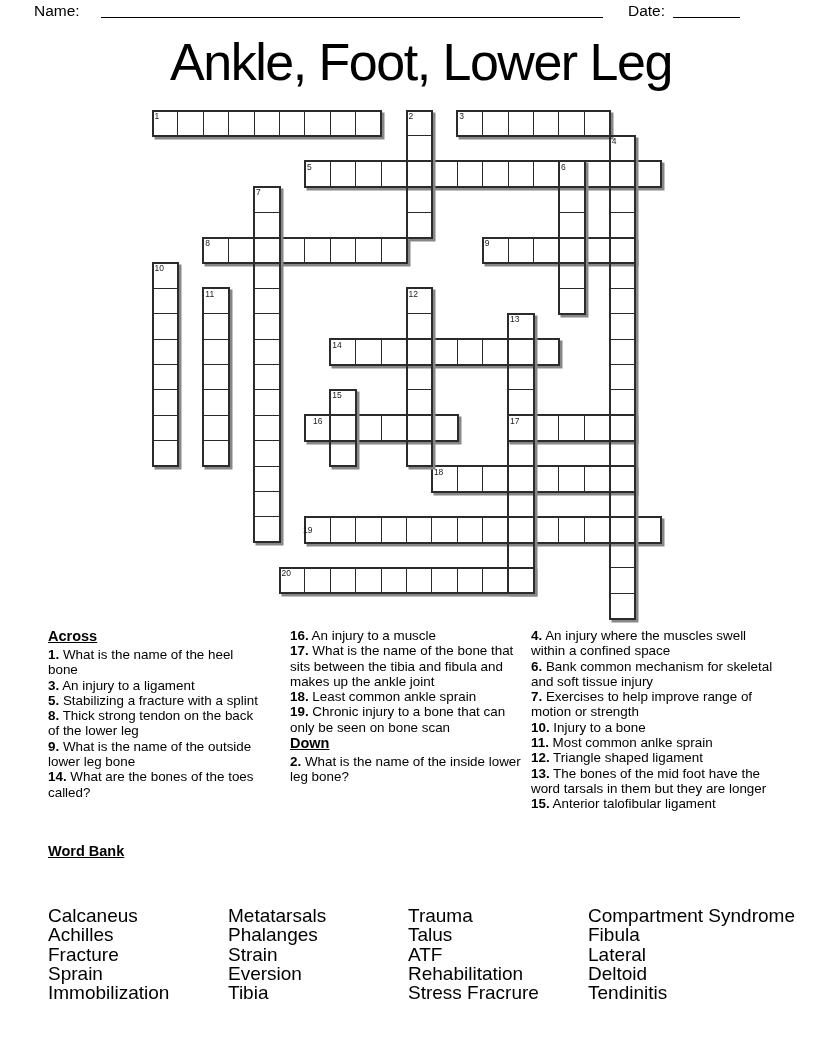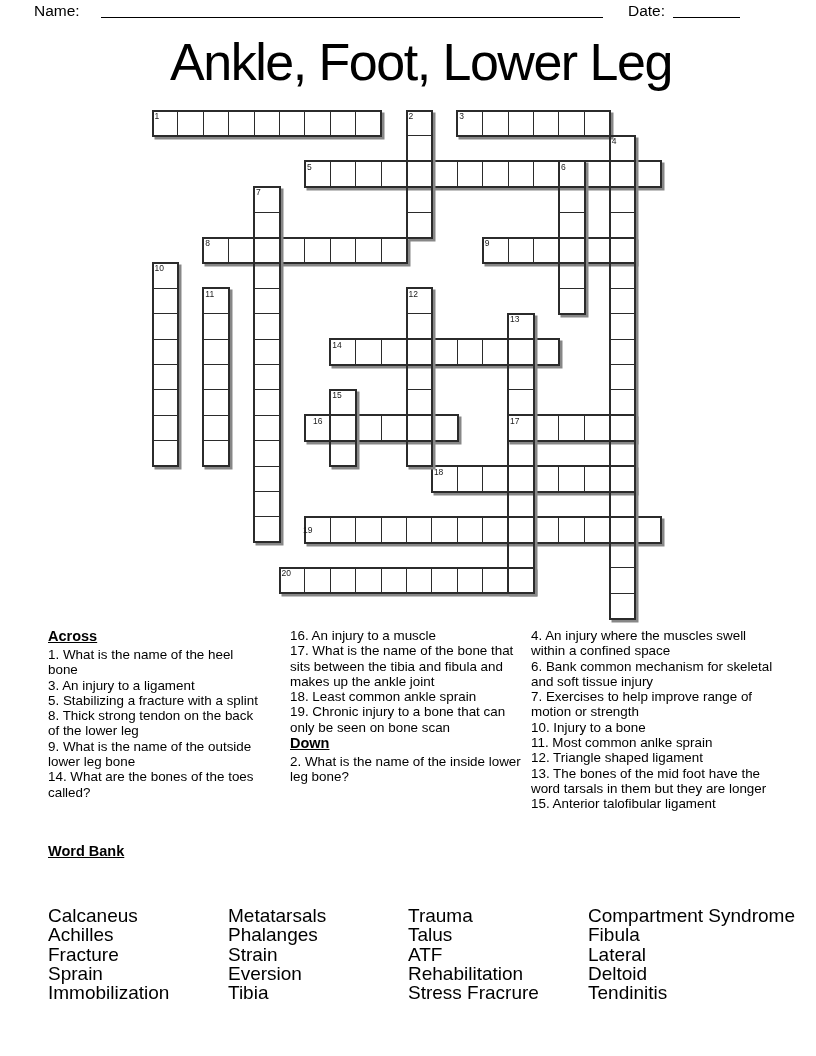--- a/index.html
+++ b/index.html
@@ -27,21 +27,21 @@
   .cell-num{
     position:absolute;font-size:8.5px;line-height:9px;color:#1a1a1a;pointer-events:none;
   }
   
   .clue-col{position:absolute;top:628px;font-size:13.4px;line-height:15.3px;color:#000;}
   .clue-col1{left:48px;width:212px;}
   .clue-col2{left:290px;width:236px;}
   .clue-col3{left:531px;width:246px;}
   .clue-heading{font-size:14.5px;font-weight:bold;text-decoration:underline;line-height:16px;margin-bottom:3px;}
   .clue{margin:0;}
-  .cnum{font-weight:normal;}
+  .cnum{font-weight:bold;}
   
   .wb-heading{position:absolute;left:48px;top:843px;font-size:14.5px;font-weight:bold;text-decoration:underline;line-height:16px;}
   .wb-col{position:absolute;top:906px;font-size:19px;line-height:19.3px;color:#000;}
   .wb-col1{left:48px;}  .wb-col2{left:228px;}  .wb-col3{left:408px;}  .wb-col4{left:588px;}
 </style>
 </head>
 <body>
 
 <div class="sheet">
 

